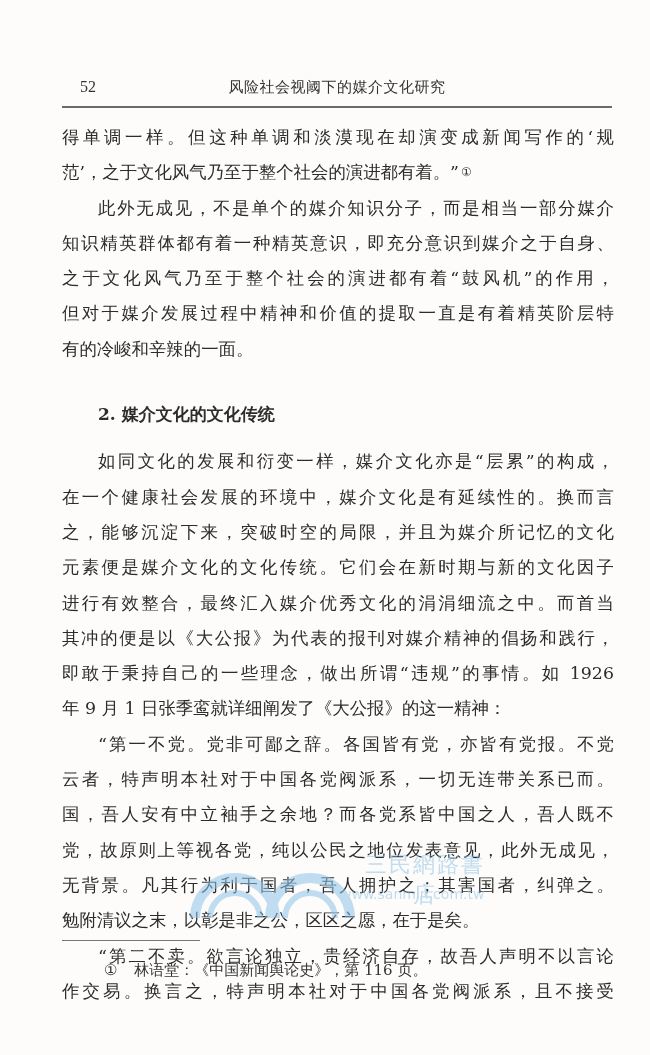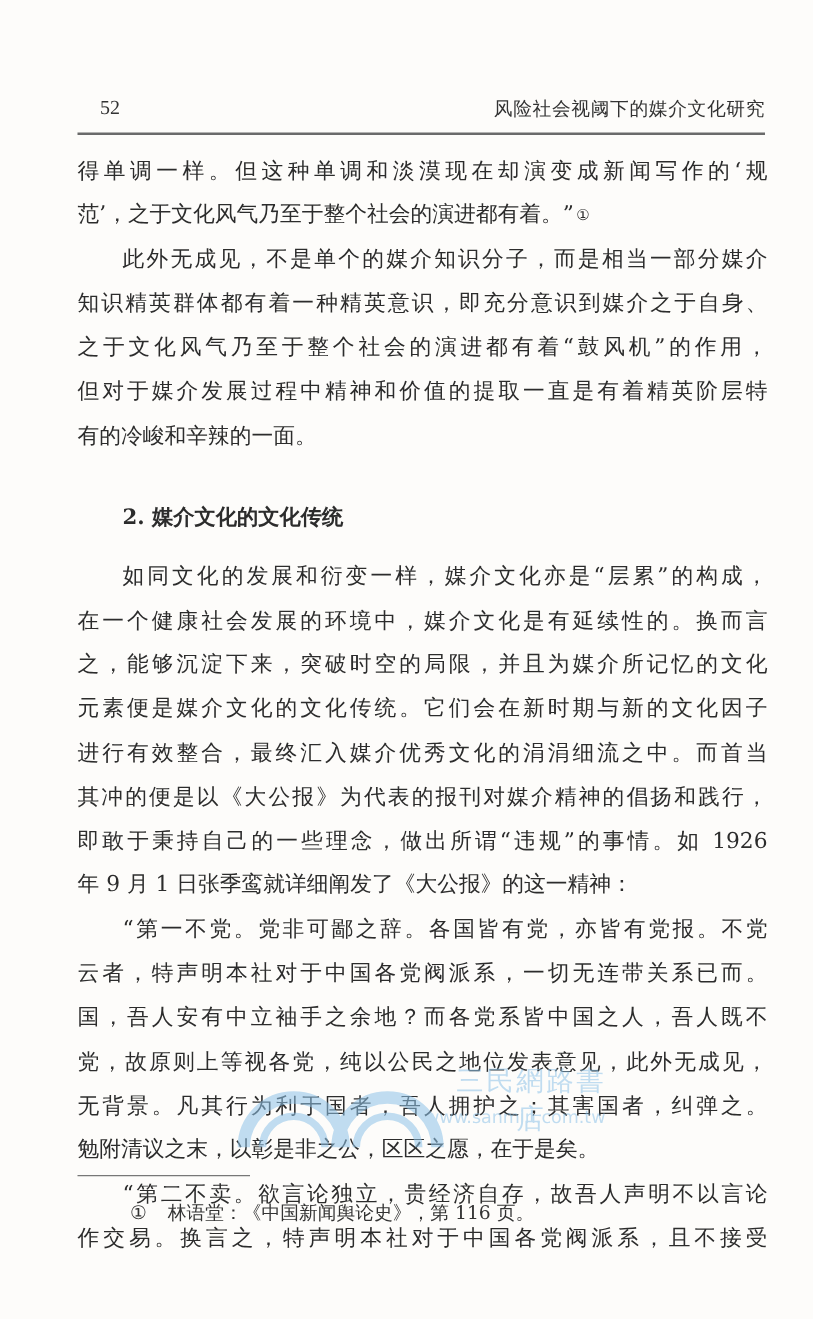--- a/index.html
+++ b/index.html
@@ -12,21 +12,21 @@
   }
   .page { position:absolute; left:0; top:0; width:650px; height:1055px; }
   .header {
     position:absolute; left:62px; top:76px; width:550px; height:28px;
   }
   .page-num {
     position:absolute; left:4px; top:2px;
     font-family:"Liberation Serif",serif; font-size:16px; color:#333;margin-left:14px;
   }
   .running-title {
-    position:absolute; left:0; right:0; top:2px; text-align:right;
+    position:absolute; left:0; right:0; top:2px; text-align:center;
     font-size:15px; color:#333; letter-spacing:0.5px;
   }
   .header-rule {
     position:absolute; left:62px; top:106px; width:550px; height:1.5px; background:#6a6a6a;
   }
   .body-text {
     position:absolute; left:62px; top:120px; width:552px;
     font-size:17.4px; line-height:35.3px; color:#2c2c2c;
   }
   .line { white-space:nowrap; height:35.3px; display:block; text-align:justify; text-align-last:justify; }

